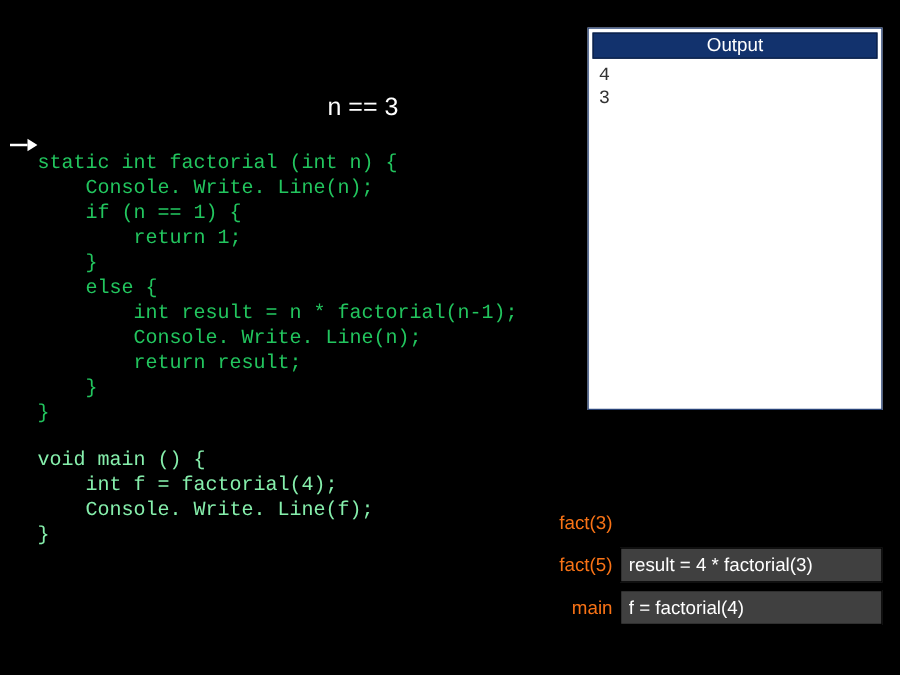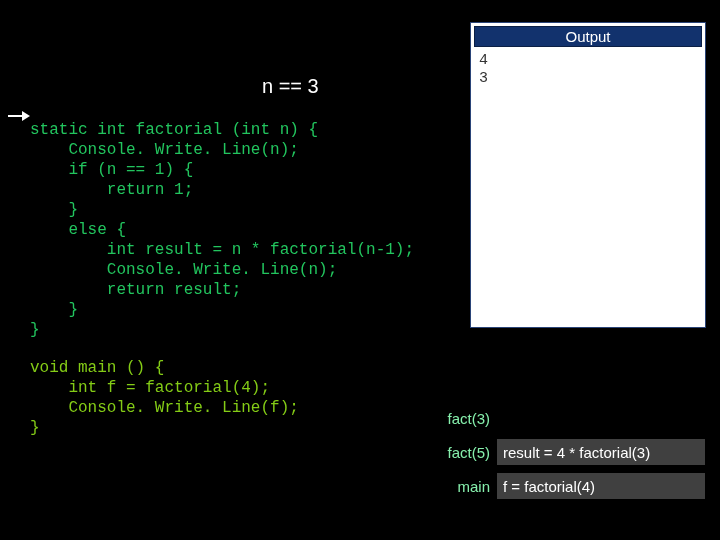--- a/index.html
+++ b/index.html
@@ -5,32 +5,32 @@
   * { margin: 0; padding: 0; box-sizing: border-box; }
   html, body { width: 720px; height: 540px; background: #000; font-family: Arial, sans-serif; overflow: hidden; }
   .stage { position: relative; width: 720px; height: 540px; background: #000; }
 
   .border-frame { position: absolute; left: 7px; top: 7px; right: 7px; bottom: 7px; border: 2px solid #000; }
 
   .nvar { position: absolute; left: 262px; top: 75px; color: #fff; font-size: 20px; }
 
   .code { position: absolute; left: 30px; top: 96px; color: #22c55e; font-family: "Courier New", monospace; font-size: 16px; line-height: 20px; white-space: pre; margin-top: 24px; }
 
-  .main-code { position: absolute; left: 30px; top: 358px; color: #84cc16; font-family: "Courier New", monospace; font-size: 16px; line-height: 20px; white-space: pre; }
+  .main-code { position: absolute; left: 30px; top: 358px; color: #86efac; font-family: "Courier New", monospace; font-size: 16px; line-height: 20px; white-space: pre; }
 
   .arrow { position: absolute; left: 8px; top: 110px; }
   .arrow svg { display: block; }
 
   .output-panel { position: absolute; right: 14px; top: 22px; width: 236px; height: 306px; background: #fff; border: 1px solid #2a4478; }
   .output-title { background: #12326d; color: #fff; text-align: center; margin: 3px; padding: 1px 0; font-size: 15px; border: 1px solid #0b1f44; }
   .output-body { padding: 2px 8px; font-family: "Courier New", monospace; font-size: 15px; line-height: 18px; color: #333; white-space: pre; }
 
   .stack { position: absolute; right: 14px; bottom: 40px; width: 278px; }
   .stack-row { display: flex; align-items: stretch; margin-top: 6px; }
-  .stack-label { width: 68px; color: #86efac; font-size: 15px; text-align: right; padding-right: 6px; display: flex; align-items: center; justify-content: flex-end; }
+  .stack-label { width: 68px; color: #f97316; font-size: 15px; text-align: right; padding-right: 6px; display: flex; align-items: center; justify-content: flex-end; }
   .stack-cell { flex: 1; min-height: 28px; border: 1px solid #000; background: #000; color: #fff; font-size: 15px; display: flex; align-items: center; padding: 3px 6px; }
   .stack-cell.filled { background: #404040; }
   .stack-row.top .stack-cell { background: #000; }
 </style>
 </head>
 <body>
 <div class="stage">
 
   <div class="border-frame"></div>
 

